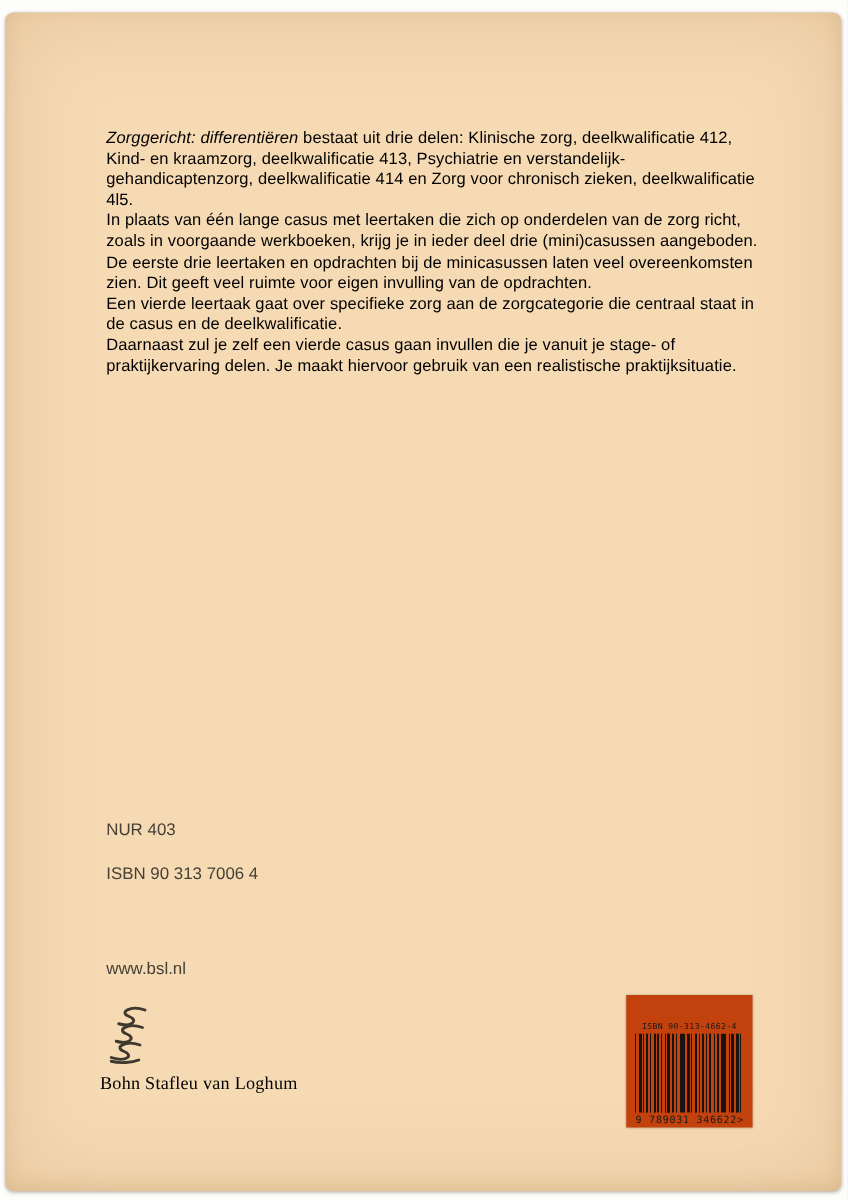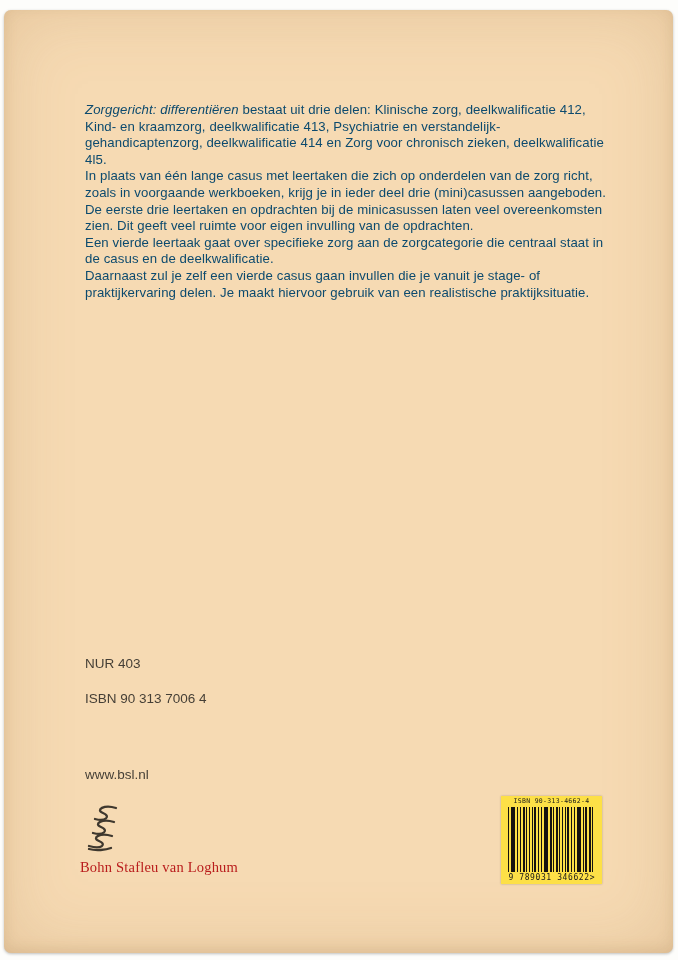--- a/index.html
+++ b/index.html
@@ -22,21 +22,21 @@
     box-shadow:
       inset 0 0 70px rgba(168, 124, 72, 0.22),
       inset 0 -4px 14px rgba(150, 110, 60, 0.18),
       0 1px 3px rgba(0,0,0,0.25);
   }
   .blurb {
     position: absolute;
     left: 81px;
     top: 92px;
     width: 530px;
-    color: #0c4a6e;
+    color: #000000;
     font-size: 13.2px;
     line-height: 16.6px;
     letter-spacing: 0.1px;
   }
   .blurb p { margin: 0; }
   .lead-italic { font-style: italic; }
   .detail-line {
     position: absolute;
     left: 81px;
     color: #453f36;
@@ -49,34 +49,34 @@
     position: absolute;
     left: 76px;
     top: 793px;
     width: 52px;
     height: 52px;
   }
   .publisher {
     position: absolute;
     left: 76px;
     top: 849px;
-    color: #b91c1c;
+    color: #000000;
     font-family: "Liberation Serif", serif;
     font-size: 14.5px;
     letter-spacing: 0.2px;
   }
   .barcode-box {
     position: absolute;
     left: 497px;
     top: 786px;
     width: 101px;
-    height: 88px;
-    background: #fde047;
+    height: 106px;
+    background: #c2410c;
     box-shadow: 0 0 2px rgba(0,0,0,0.25);
-    padding: 1px 5px 2px 5px;
+    padding: 21px 5px 2px 5px;
     box-sizing: border-box;
     display: flex;
     flex-direction: column;
   }
   .barcode-isbn {
     font-family: "DejaVu Sans Mono", monospace;
     font-size: 6.5px;
     text-align: center;
     color: #1a1a1a;
     letter-spacing: 0.3px;

